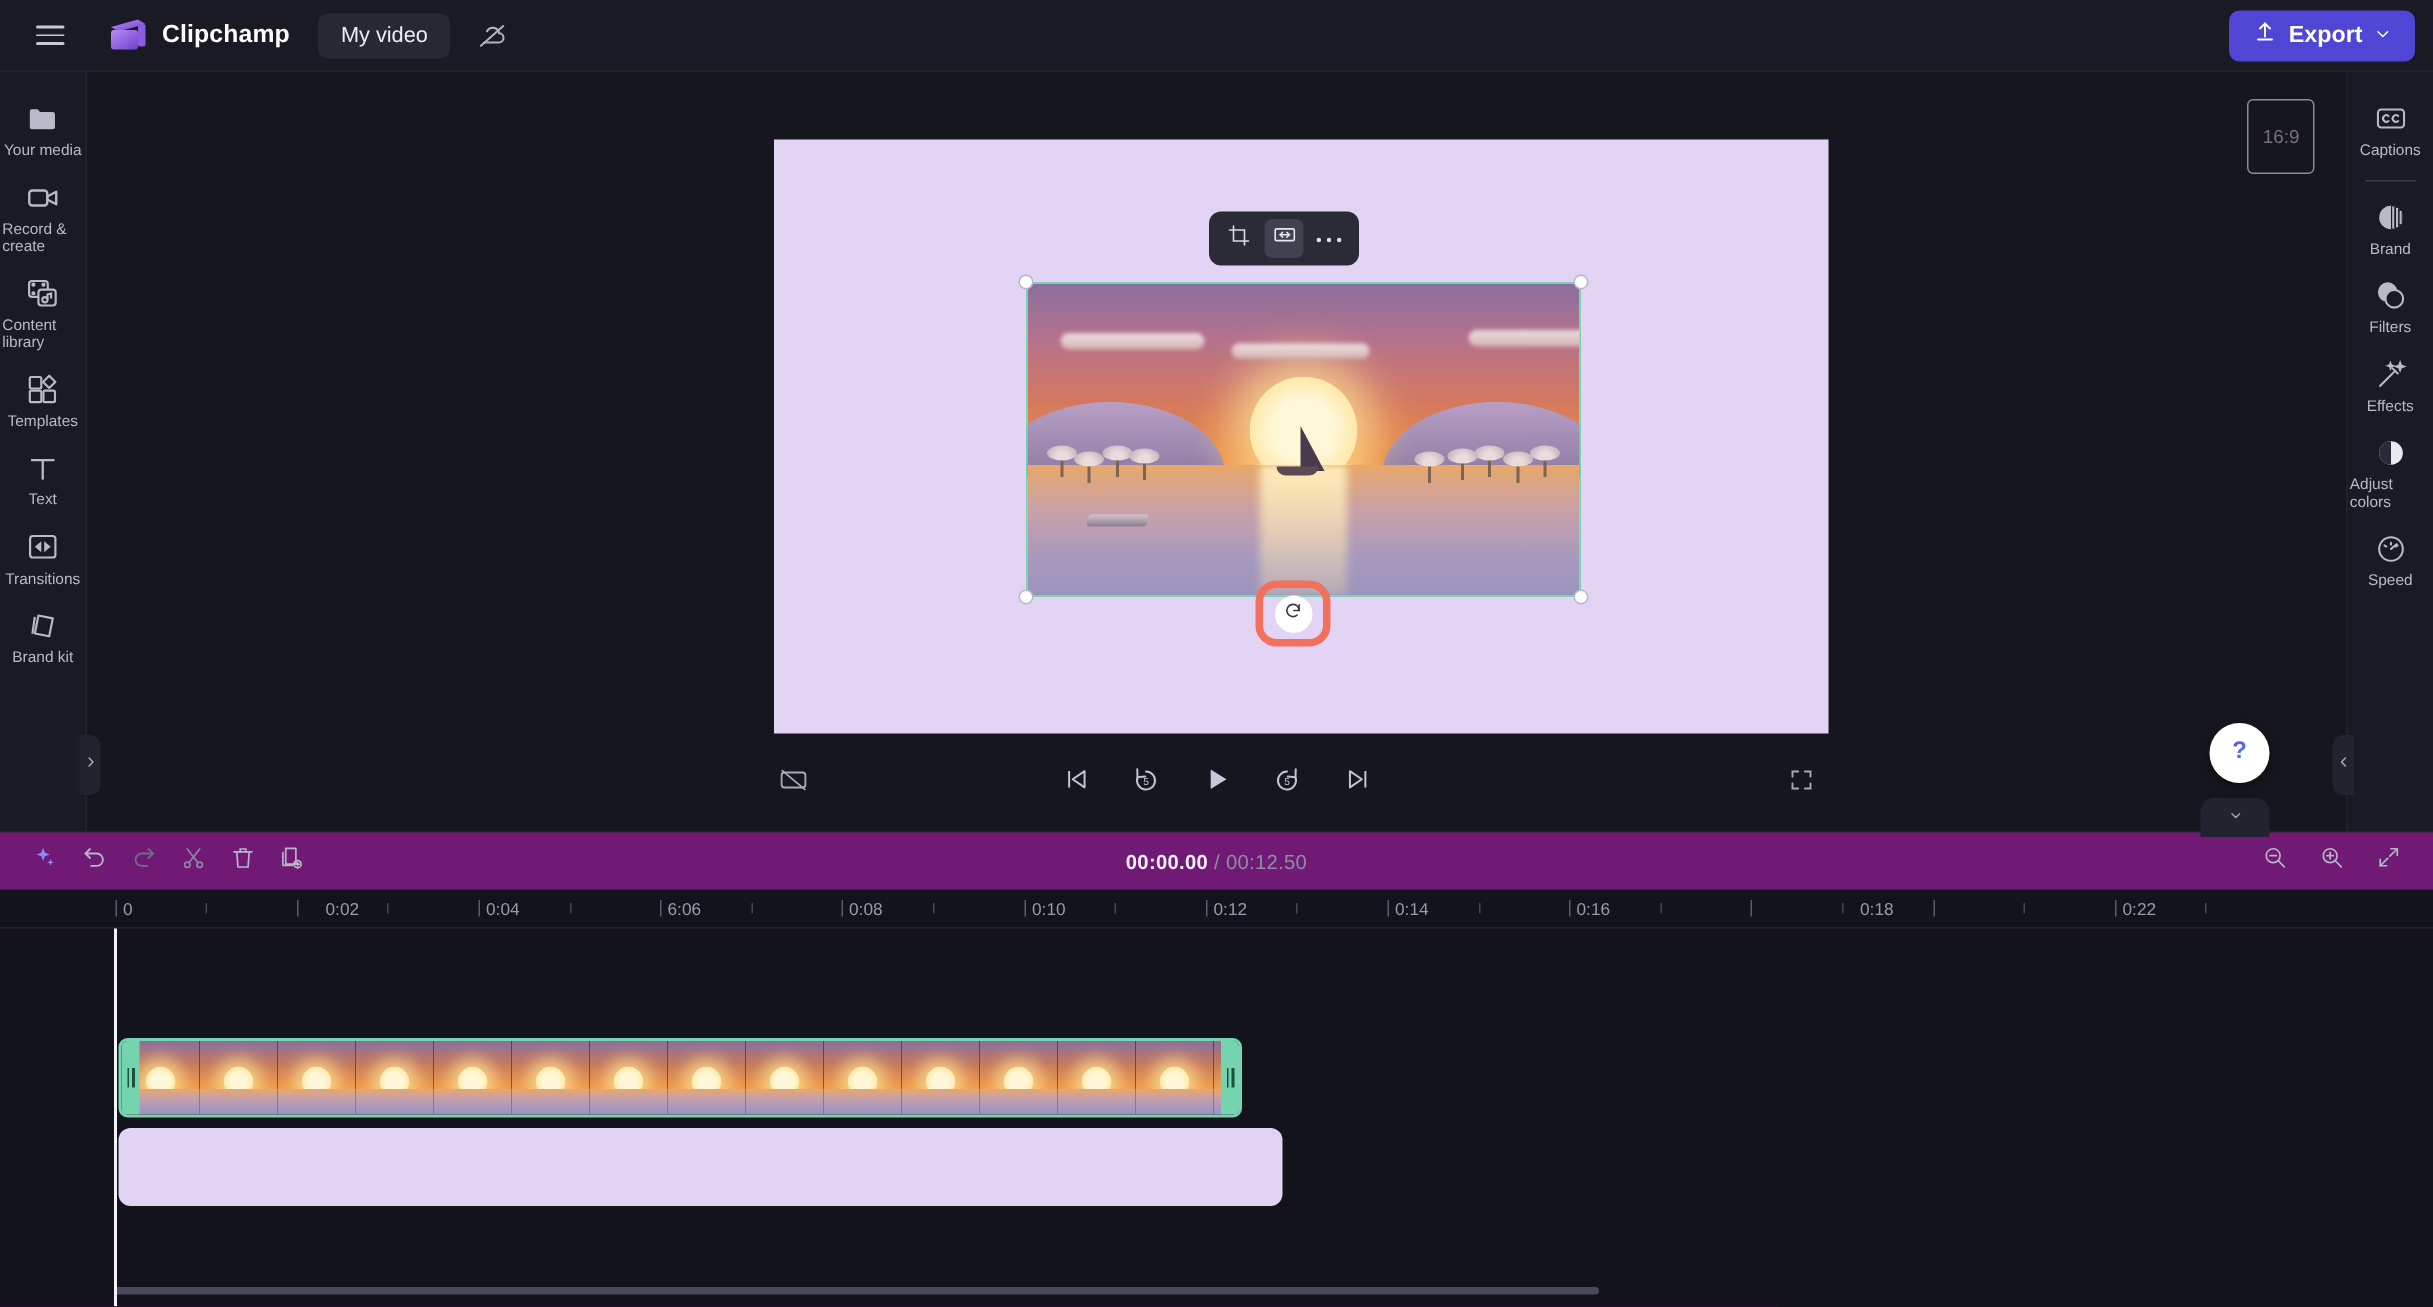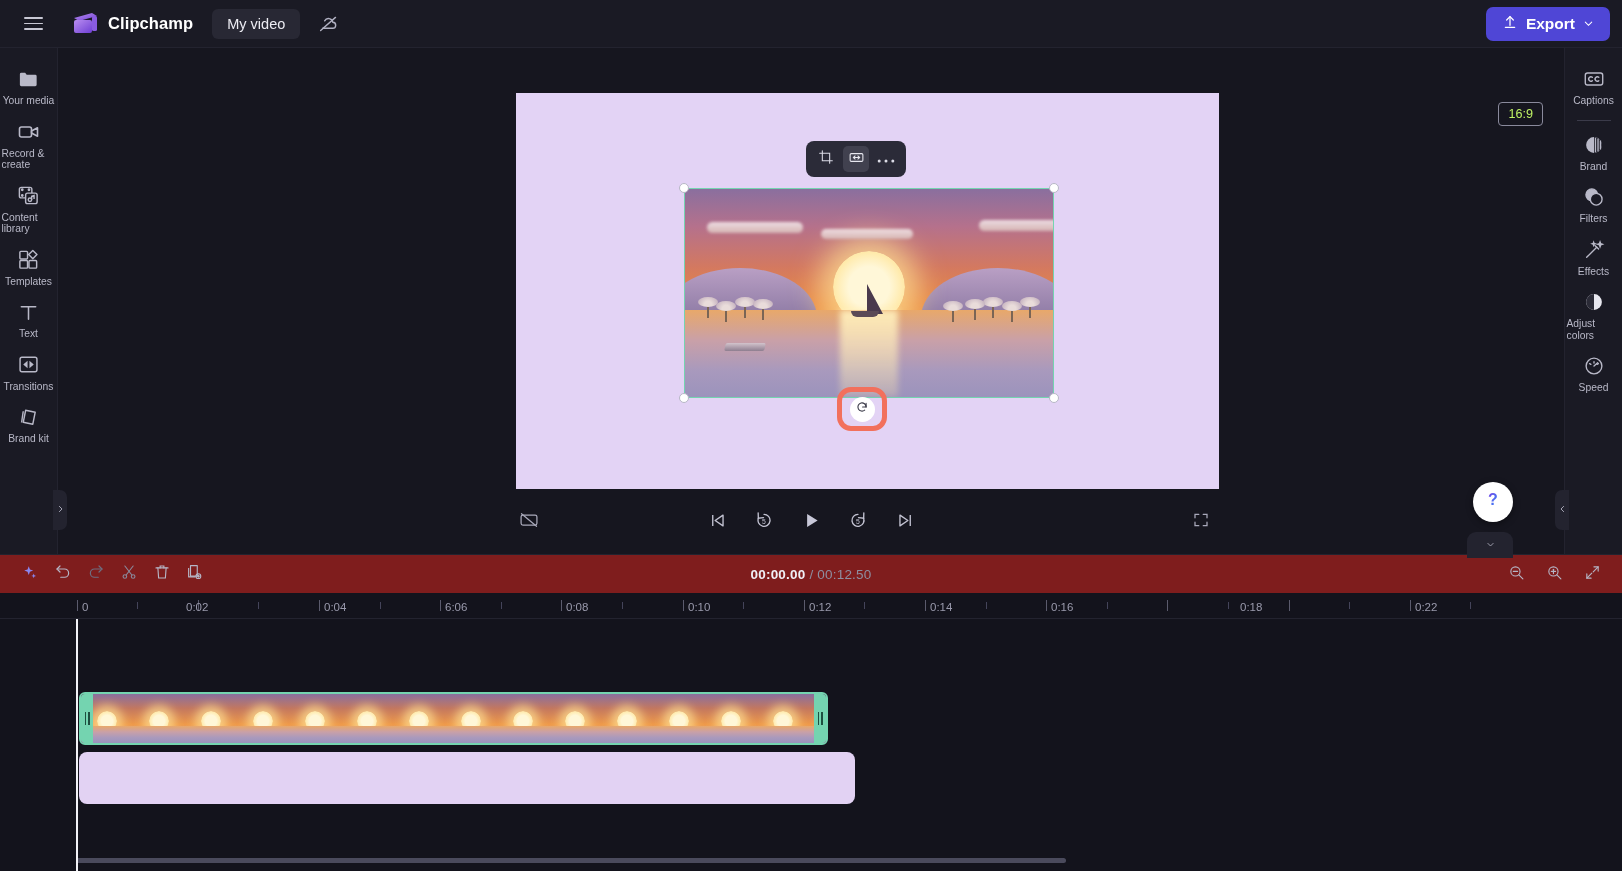--- a/index.html
+++ b/index.html
@@ -62,23 +62,22 @@
     display:flex; align-items:center; justify-content:center; cursor:pointer; z-index:5;
   }
 
   
   .center { flex:1 1 auto; display:flex; flex-direction:column; min-width:0; background:#16161f;}
   .stage-wrap { flex:1 1 auto; position:relative; display:flex; align-items:flex-start; justify-content:center; min-height:0;}
 
   .ratio-badge {
     position:absolute; right:21px; top:18px;
     border:1px solid #8a8a9c; border-radius:4px;
-    font-size:12.6px; color:#bef264; padding:4px 9px; cursor:pointer;
+    font-size:12.6px; color:#737373; padding:17px 9px; cursor:pointer;
     background:transparent;
-    margin-top:36px;
   }
 
   .canvas {
     position:absolute; left:458px; top:45px;
     width:703px; height:396px;
     background:#e3d3f5;
   }
   
   .vid {
     position:absolute; left:168px; top:95px; width:370px; height:210px;
@@ -153,21 +152,21 @@
     padding-top:12px; border-left:1px solid #23232f; position:relative;
   }
   .rail-div { width:34px; height:1px; background:#3b3b4a; margin:7px 0 5px; }
   .rail-collapse-r {
     position:absolute; left:-10px; top:442px; width:14px; height:40px;
     background:#23232f; border-radius:7px 0 0 7px;
     display:flex; align-items:center; justify-content:center; cursor:pointer; z-index:5;
   }
 
   
-  .timeline { flex:0 0 317px; height:317px; background:#7f1d1d; display:flex; flex-direction:column; border-top:1px solid #23232f;}
+  .timeline { flex:0 0 317px; height:317px; background:#701a75; display:flex; flex-direction:column; border-top:1px solid #23232f;}
   .tl-toolbar { height:38px; flex:0 0 38px; display:flex; align-items:center; position:relative; padding:0 16px;}
   .tl-tools { display:flex; align-items:center; gap:5px; }
   .tl-btn { width:28px; height:28px; display:flex; align-items:center; justify-content:center; border-radius:5px; cursor:pointer; color:#b6b6c6;}
   .tl-time { position:absolute; left:50%; transform:translateX(-50%); font-size:13.5px; letter-spacing:.2px;}
   .tl-time .cur { color:#f0f0f6; font-weight:700;}
   .tl-time .tot { color:#8e8ea0; }
   .tl-right { position:absolute; right:16px; display:flex; align-items:center; gap:10px;}
 
   .ruler { height:26px; flex:0 0 26px; position:relative; background:#13131c; border-bottom:1px solid #23232f; overflow:hidden;}
   .tick { position:absolute; top:7px; width:1px; height:11px; background:#5b5b6d;}
@@ -694,21 +693,21 @@
           </span>
         </div>
       </div>
     </div>
 
     <div class="ruler">
       <div class="tick" style="left:77px;"></div>
         <div class="tick-lbl" style="left:82px;">0</div>
       <div class="tick minor" style="left:137px;"></div>
       <div class="tick" style="left:198px;"></div>
-        <div class="tick-lbl" style="left:186px;">0:02</div>
+        <div class="tick-lbl" style="left:217px;">0:02</div>
       <div class="tick minor" style="left:258px;"></div>
       <div class="tick" style="left:319px;"></div>
         <div class="tick-lbl" style="left:324px;">0:04</div>
       <div class="tick minor" style="left:380px;"></div>
       <div class="tick" style="left:440px;"></div>
         <div class="tick-lbl" style="left:445px;">6:06</div>
       <div class="tick minor" style="left:501px;"></div>
       <div class="tick" style="left:561px;"></div>
         <div class="tick-lbl" style="left:566px;">0:08</div>
       <div class="tick minor" style="left:622px;"></div>

